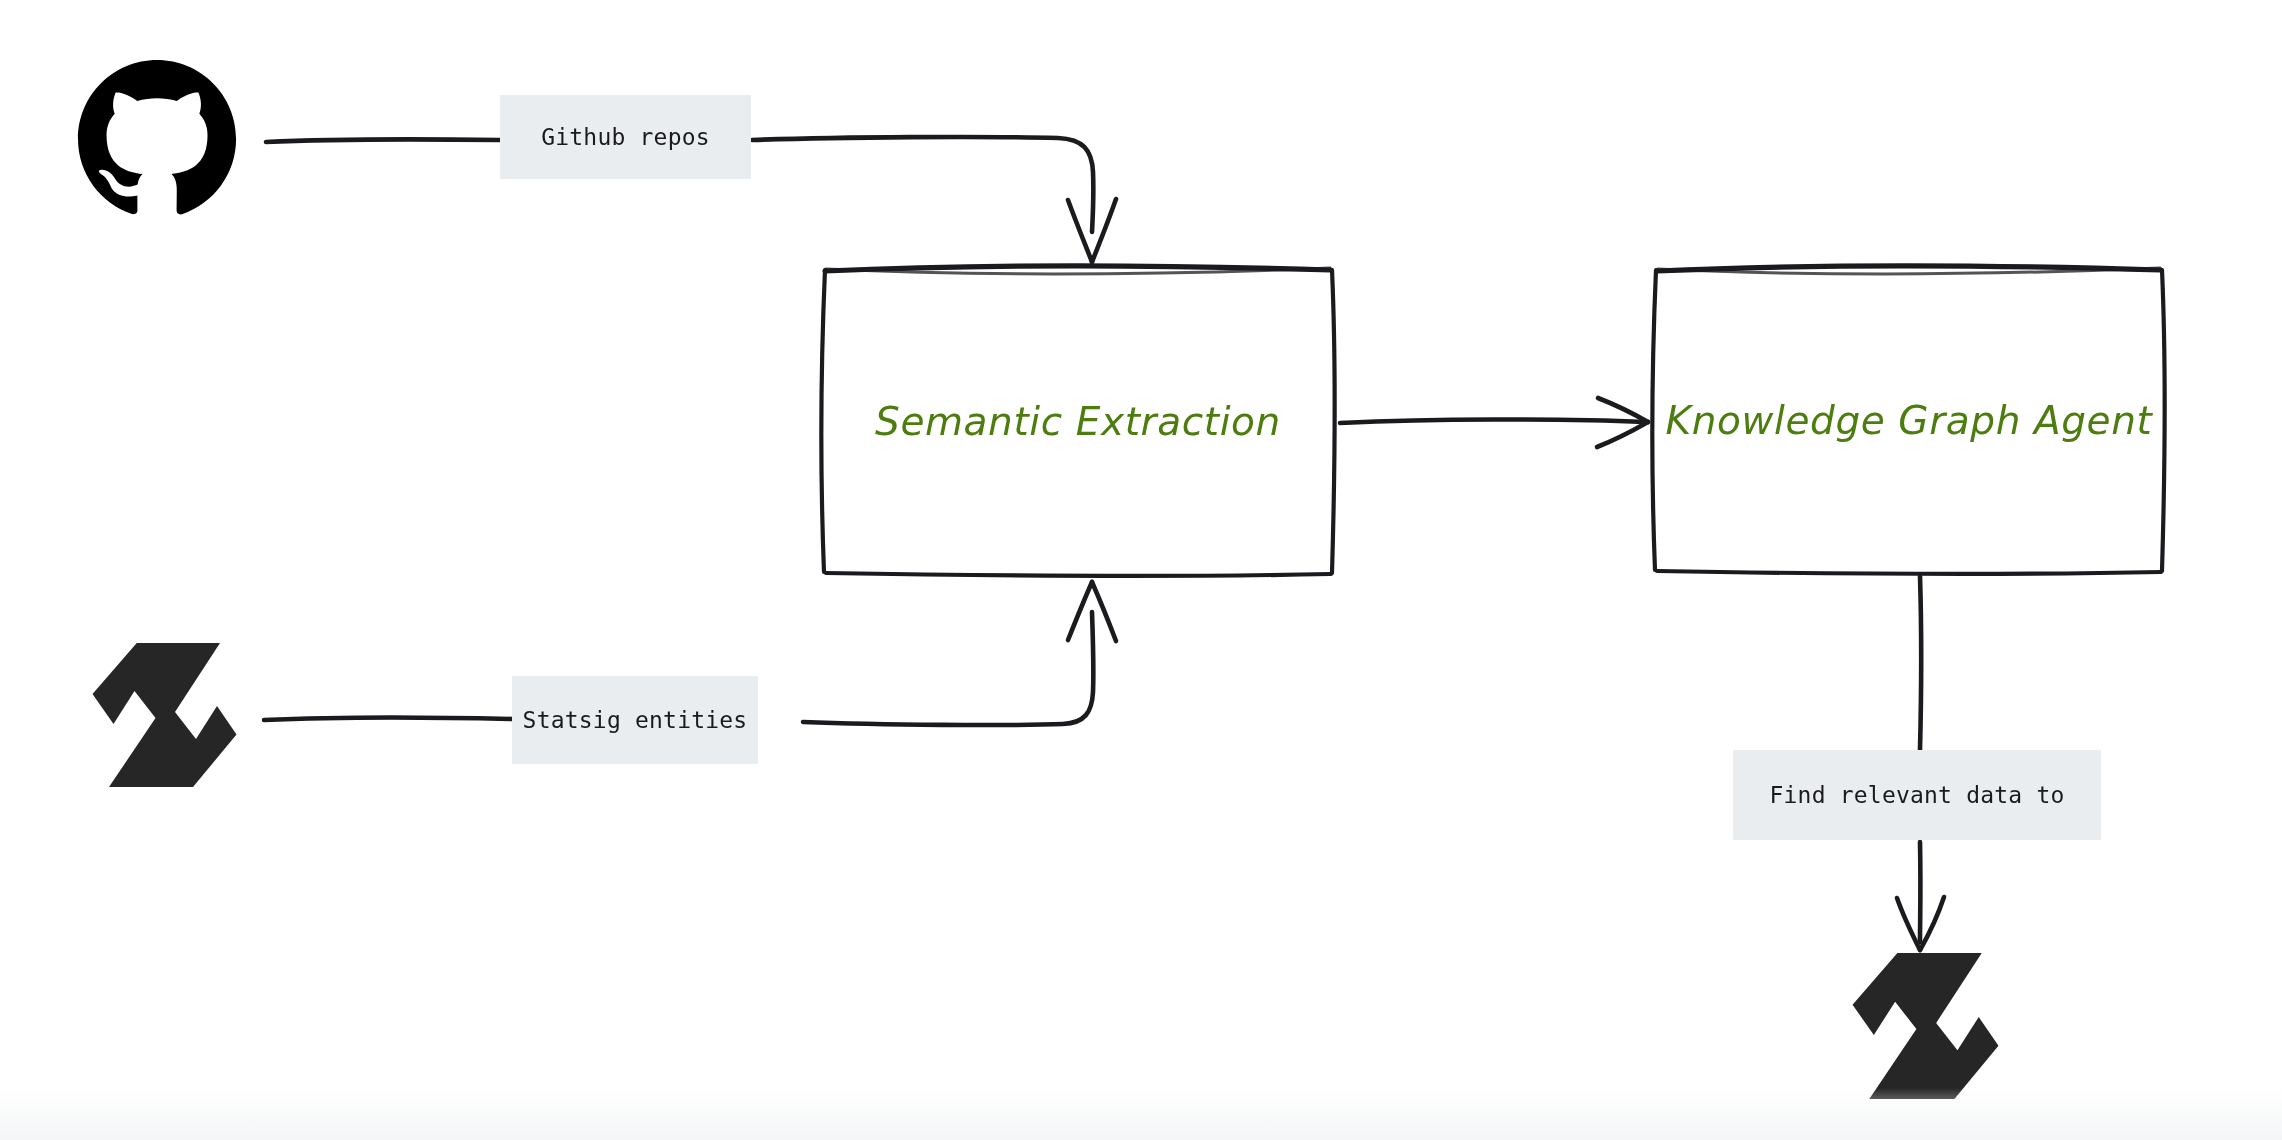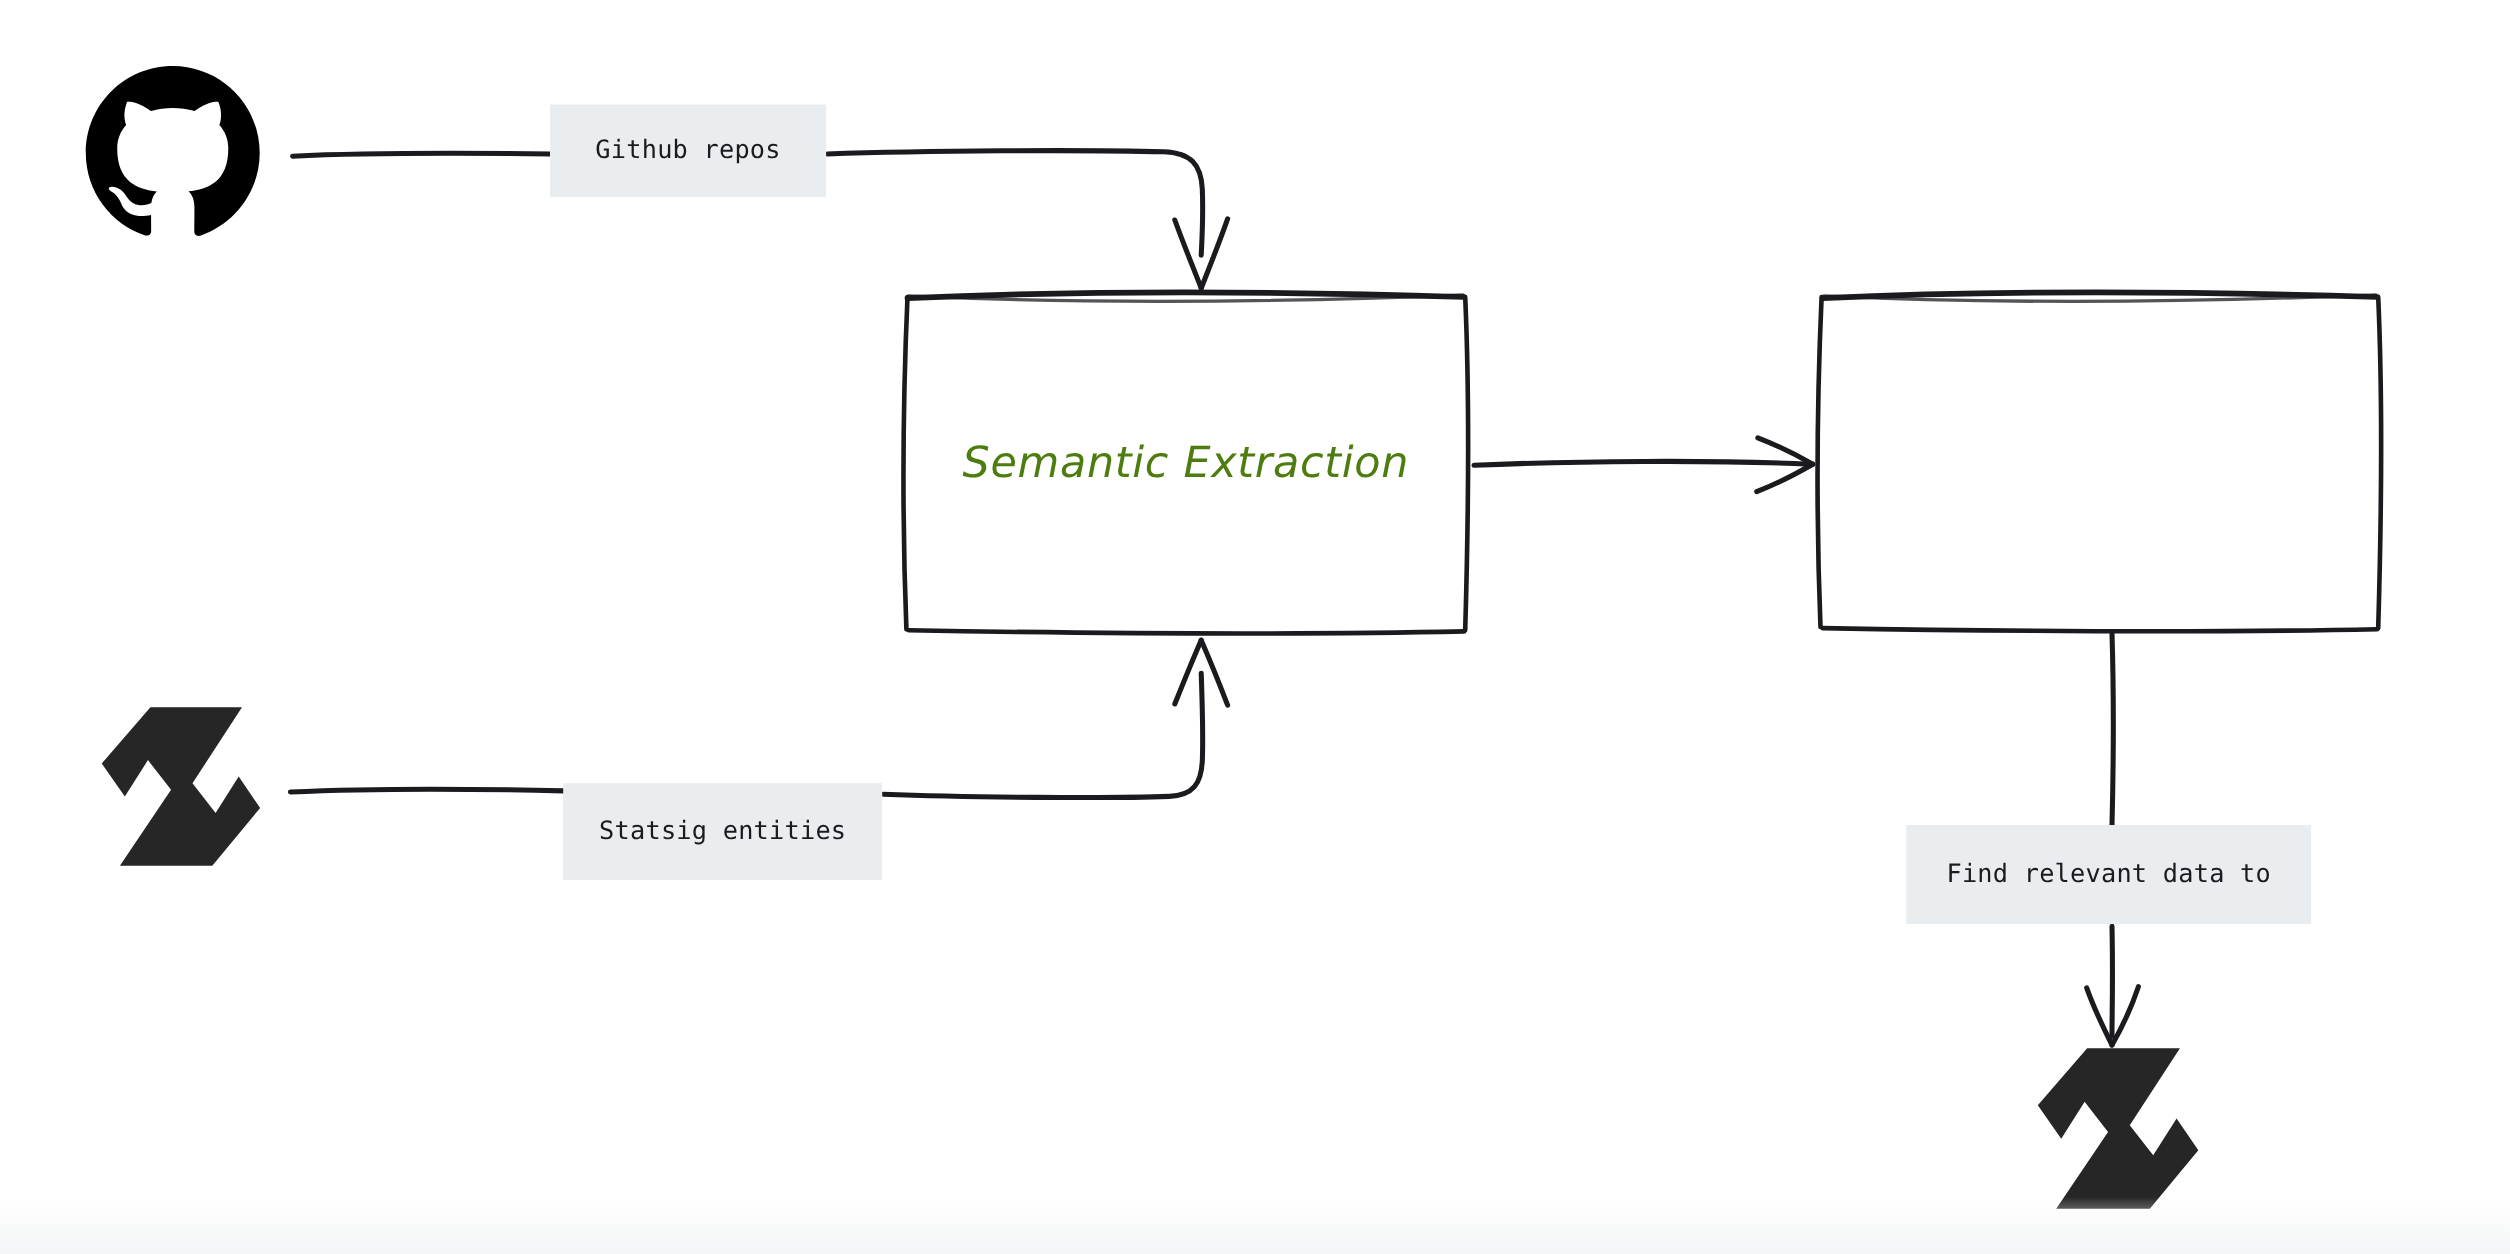--- a/index.html
+++ b/index.html
@@ -82,23 +82,22 @@
   }
   #chip-github-repos {
     left: 500px;
     top: 95px;
     width: 251px;
     height: 84px;
   }
   #chip-statsig-entities {
     left: 512px;
     top: 676px;
-    width: 290px;
+    width: 246px;
     height: 88px;
-    margin-top: 36px;
   }
   #chip-insights {
     left: 1733px;
     top: 750px;
     width: 368px;
     height: 90px;
     line-height: 38px;
   }
 </style>
 </head>
@@ -183,20 +182,23 @@
     <g transform="translate(1848,950) scale(1.52)">
       <path fill="#262626" d="M32.5 2 L88 2 L58 48 L72 66 L86 44 L99 63 L70 98 L14 98 L45 52 L31 34 L17 56 L3 36 Z"></path>
     </g>
 
   </svg>
 
   <div class="node-label" id="node-semantic-extraction">
     <span>Semantic Extraction</span>
   </div>
 
+  <div class="node-label" id="node-knowledge-graph-agent">
+    <span>Knowledge Graph Agent</span>
+  </div>
 
   <div class="edge-chip" id="chip-github-repos">
     <span>Github repos</span>
   </div>
 
   <div class="edge-chip" id="chip-statsig-entities">
     <span>Statsig entities</span>
   </div>
 
   <div class="edge-chip" id="chip-insights">

